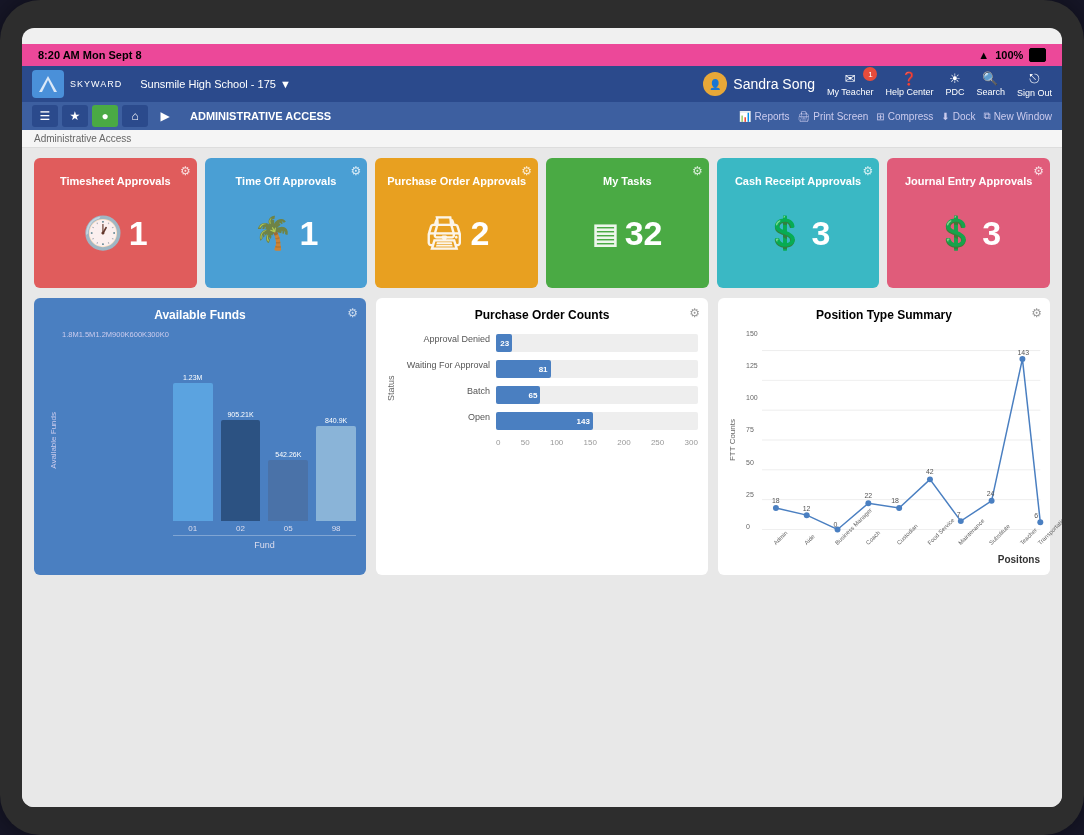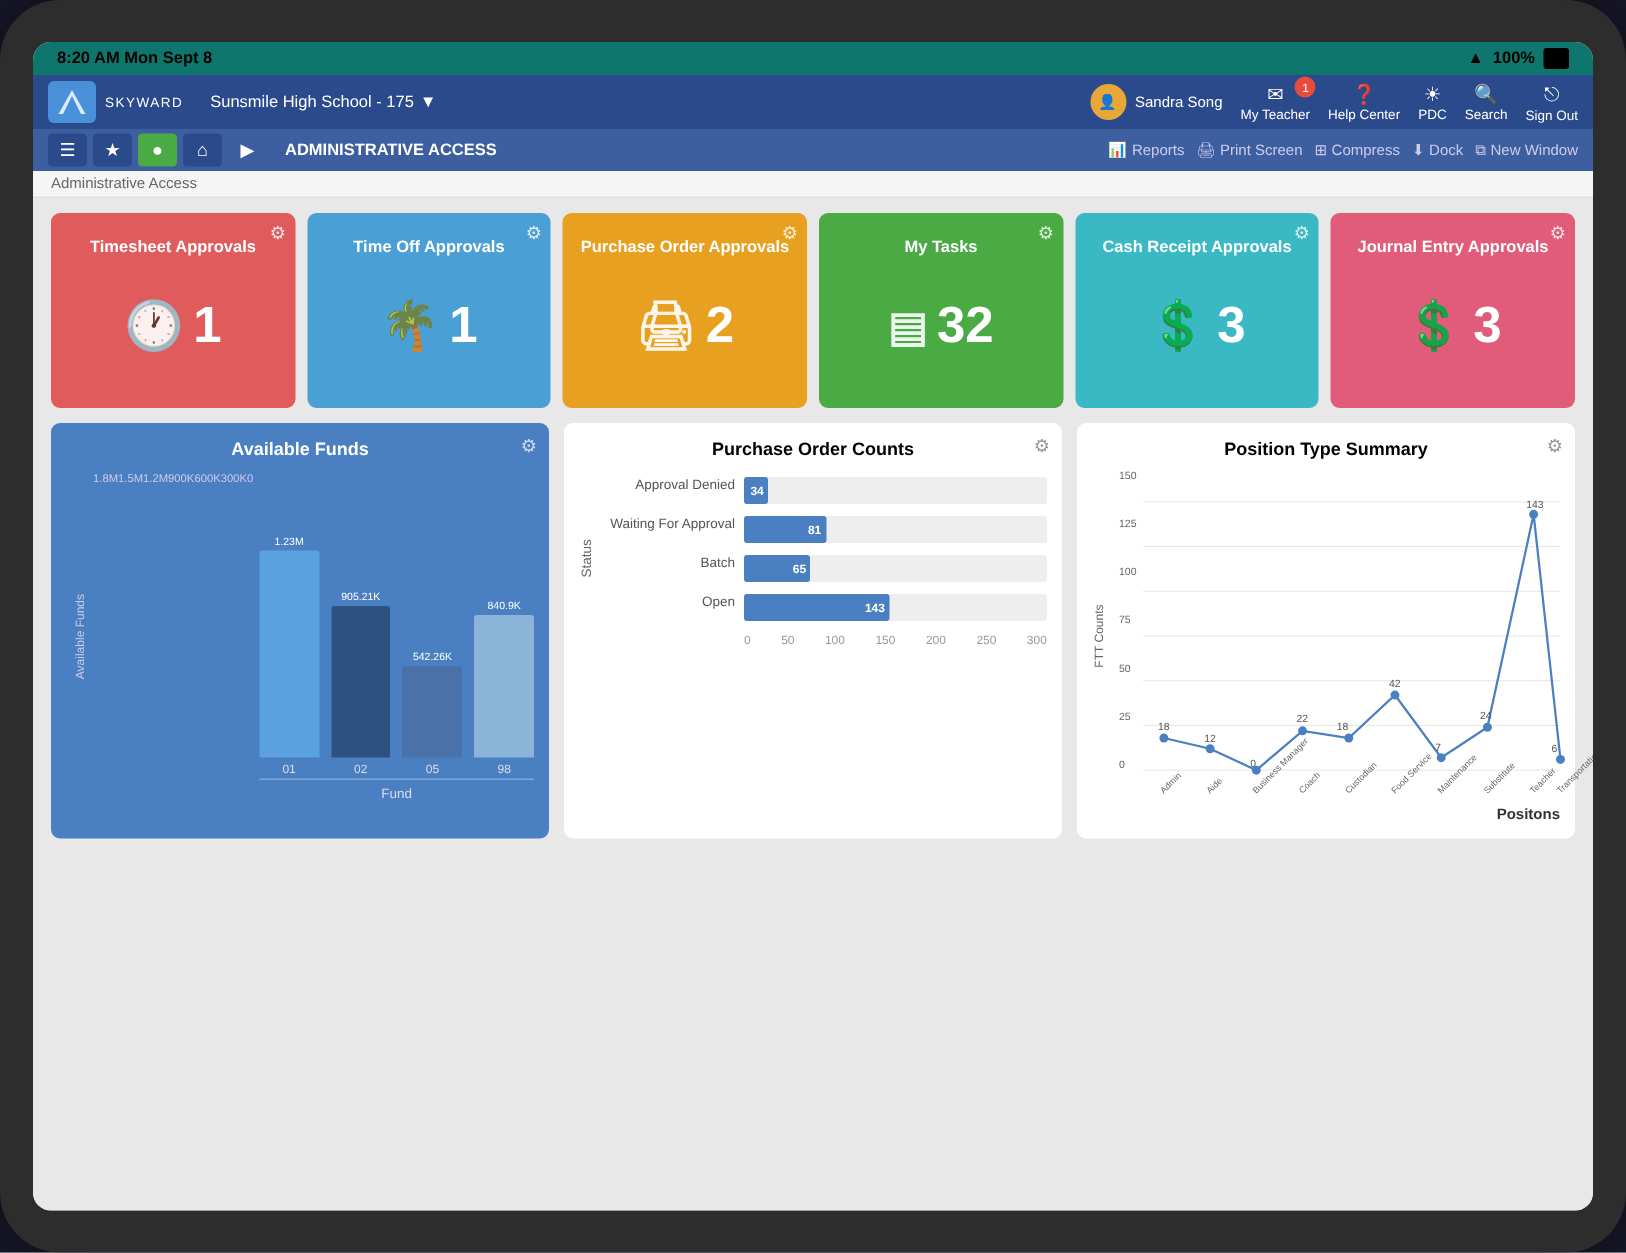--- a/index.html
+++ b/index.html
@@ -25,29 +25,30 @@
       width: 100%;
       height: 100%;
       background: #f0f0f0;
       border-radius: 12px;
       overflow: hidden;
       display: flex;
       flex-direction: column;
     }
     
     .status-bar {
-      background: #0f766e;
+      background: #ec4899;
       display: flex;
       justify-content: space-between;
       align-items: center;
       padding: 4px 16px;
       font-size: 11px;
       font-weight: bold;
       color: #000;
       flex-shrink: 0;
+      margin-top: 16px;
     }
     .status-right { display: flex; align-items: center; gap: 6px; }
     
     .top-nav {
       background: #2b4a8c;
       display: flex;
       align-items: center;
       padding: 4px 10px;
       flex-shrink: 0;
       gap: 10px;
@@ -404,21 +405,21 @@
       </div>
       <div class="school-name">
         <span>Sunsmile High School - 175</span>
         <span>▼</span>
       </div>
       <div class="nav-spacer"></div>
       <div class="nav-user-area">
         <div class="nav-user">
           <div class="user-avatar">👤</div>
           <div style="display:flex;flex-direction:column;">
-            <span style="font-size:10px;color:#fff;">Sandra Song</span>
+            <span style="font-size:14px;color:#fff;">Sandra Song</span>
           </div>
         </div>
         <div class="nav-btn-wrap">
           <div class="nav-btn">
             <span class="nav-btn-icon">✉</span>
             <span>My Teacher</span>
           </div>
           <div class="msg-badge">1</div>
         </div>
         <div class="nav-btn">
@@ -590,21 +591,21 @@
           <span class="chart-settings">⚙</span>
           <div class="chart-title">Purchase Order Counts</div>
           <div class="hbar-main">
             <div class="hbar-y-label">Status</div>
             <div class="hbar-content">
               <div class="hbar-chart">
                 <div class="hbar-row">
                   <div class="hbar-label">Approval Denied</div>
                   <div class="hbar-track">
                     <div class="hbar-fill" style="width:8%;">
-                      <span class="hbar-value">34</span>
+                      <span class="hbar-value">23</span>
                     </div>
                   </div>
                 </div>
                 <div class="hbar-row">
                   <div class="hbar-label">Waiting For Approval</div>
                   <div class="hbar-track">
                     <div class="hbar-fill" style="width:27%;">
                       <span class="hbar-value">81</span>
                     </div>
                   </div>

